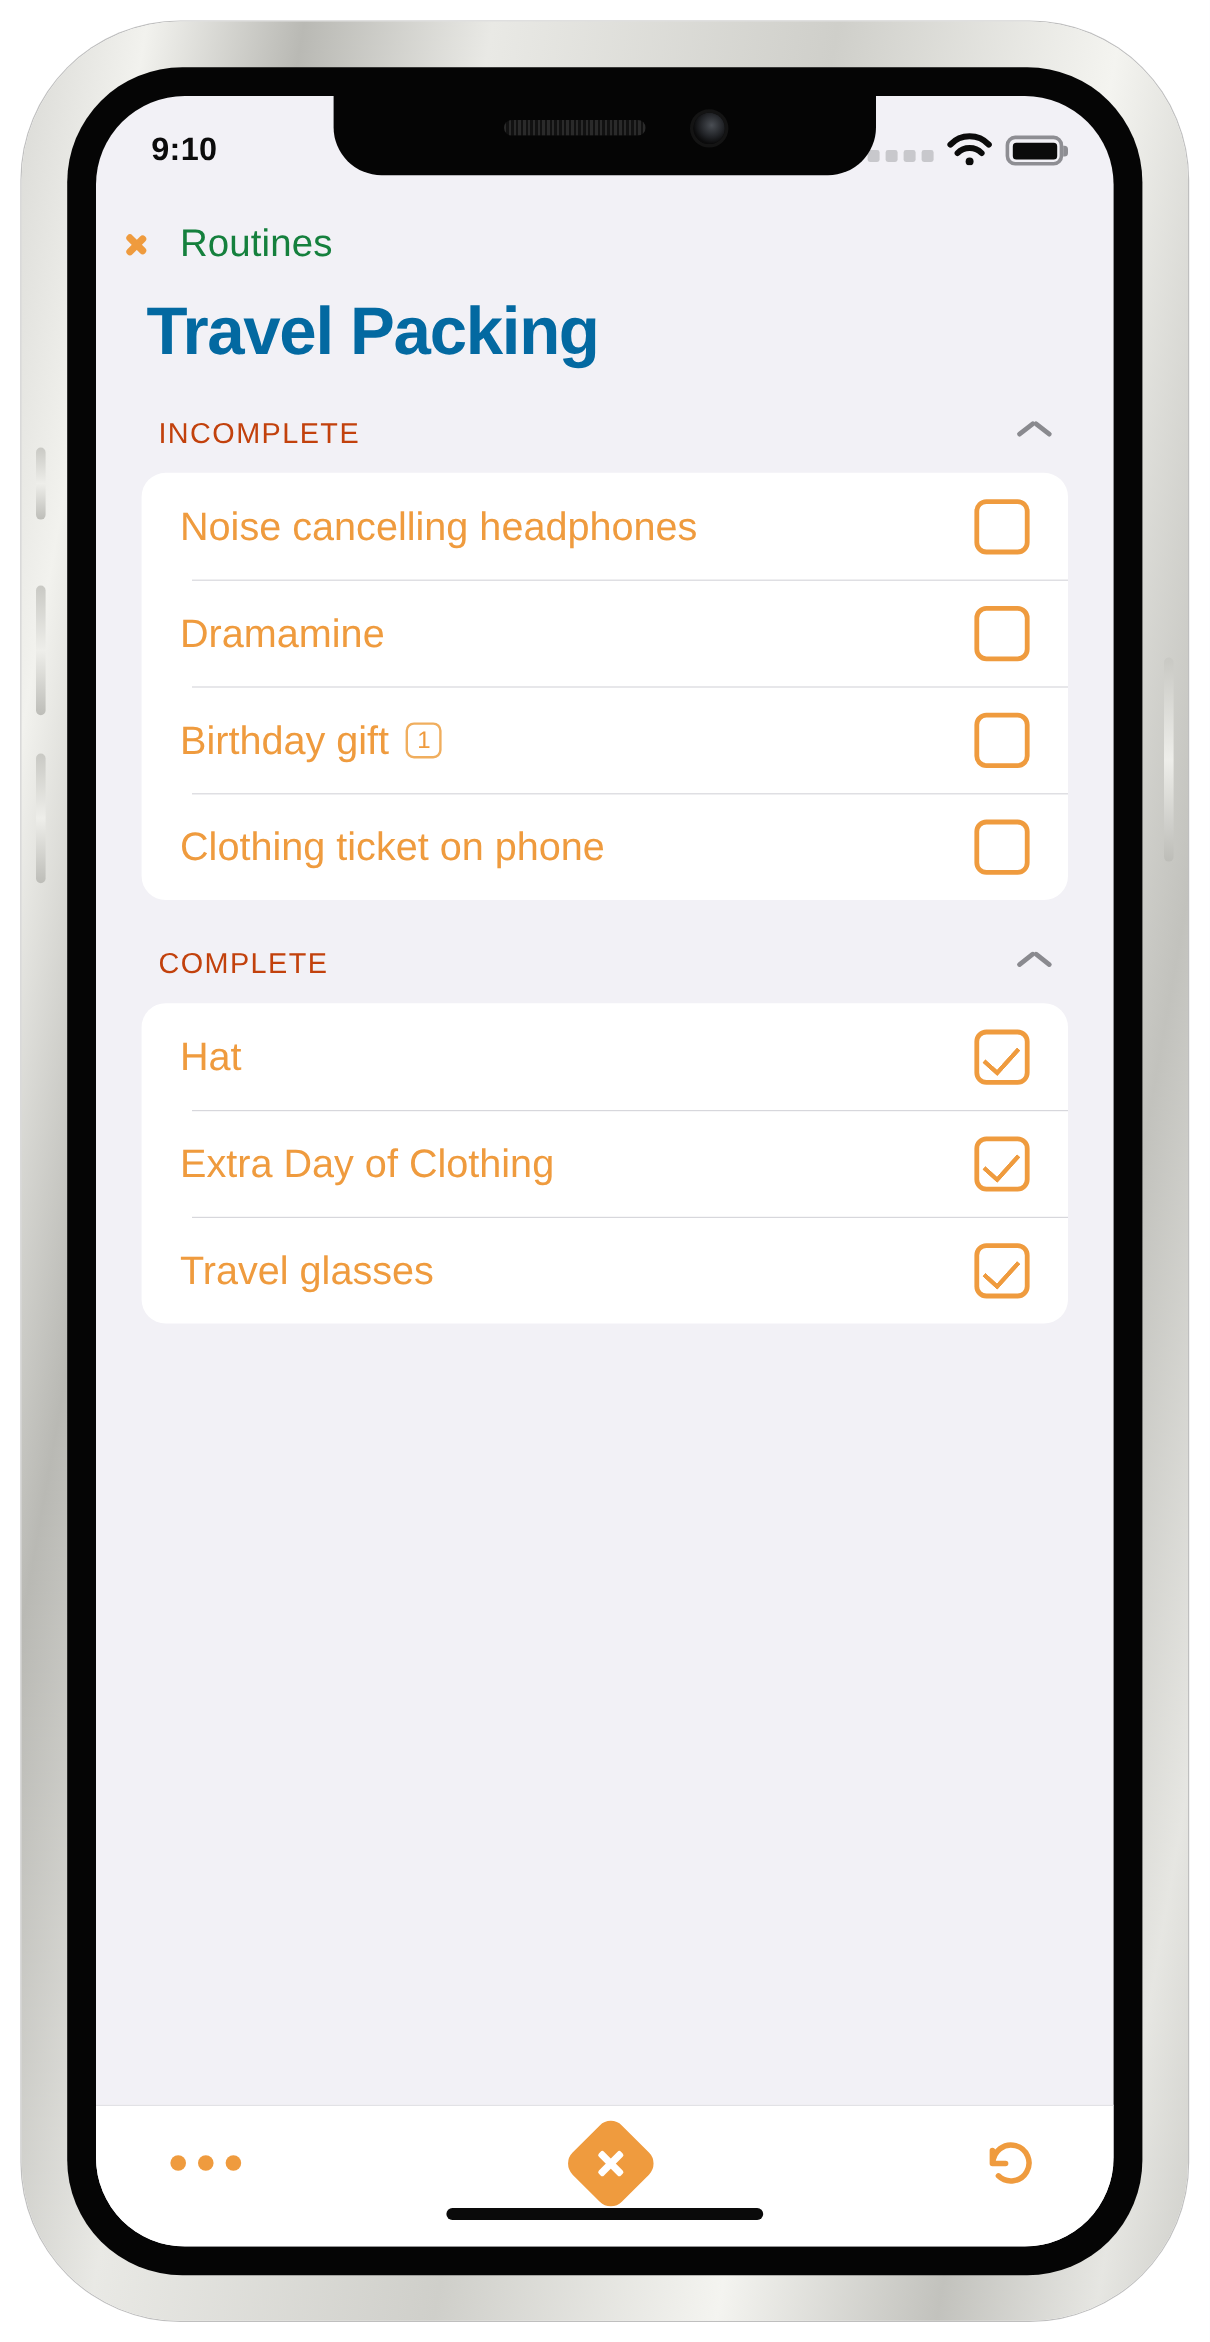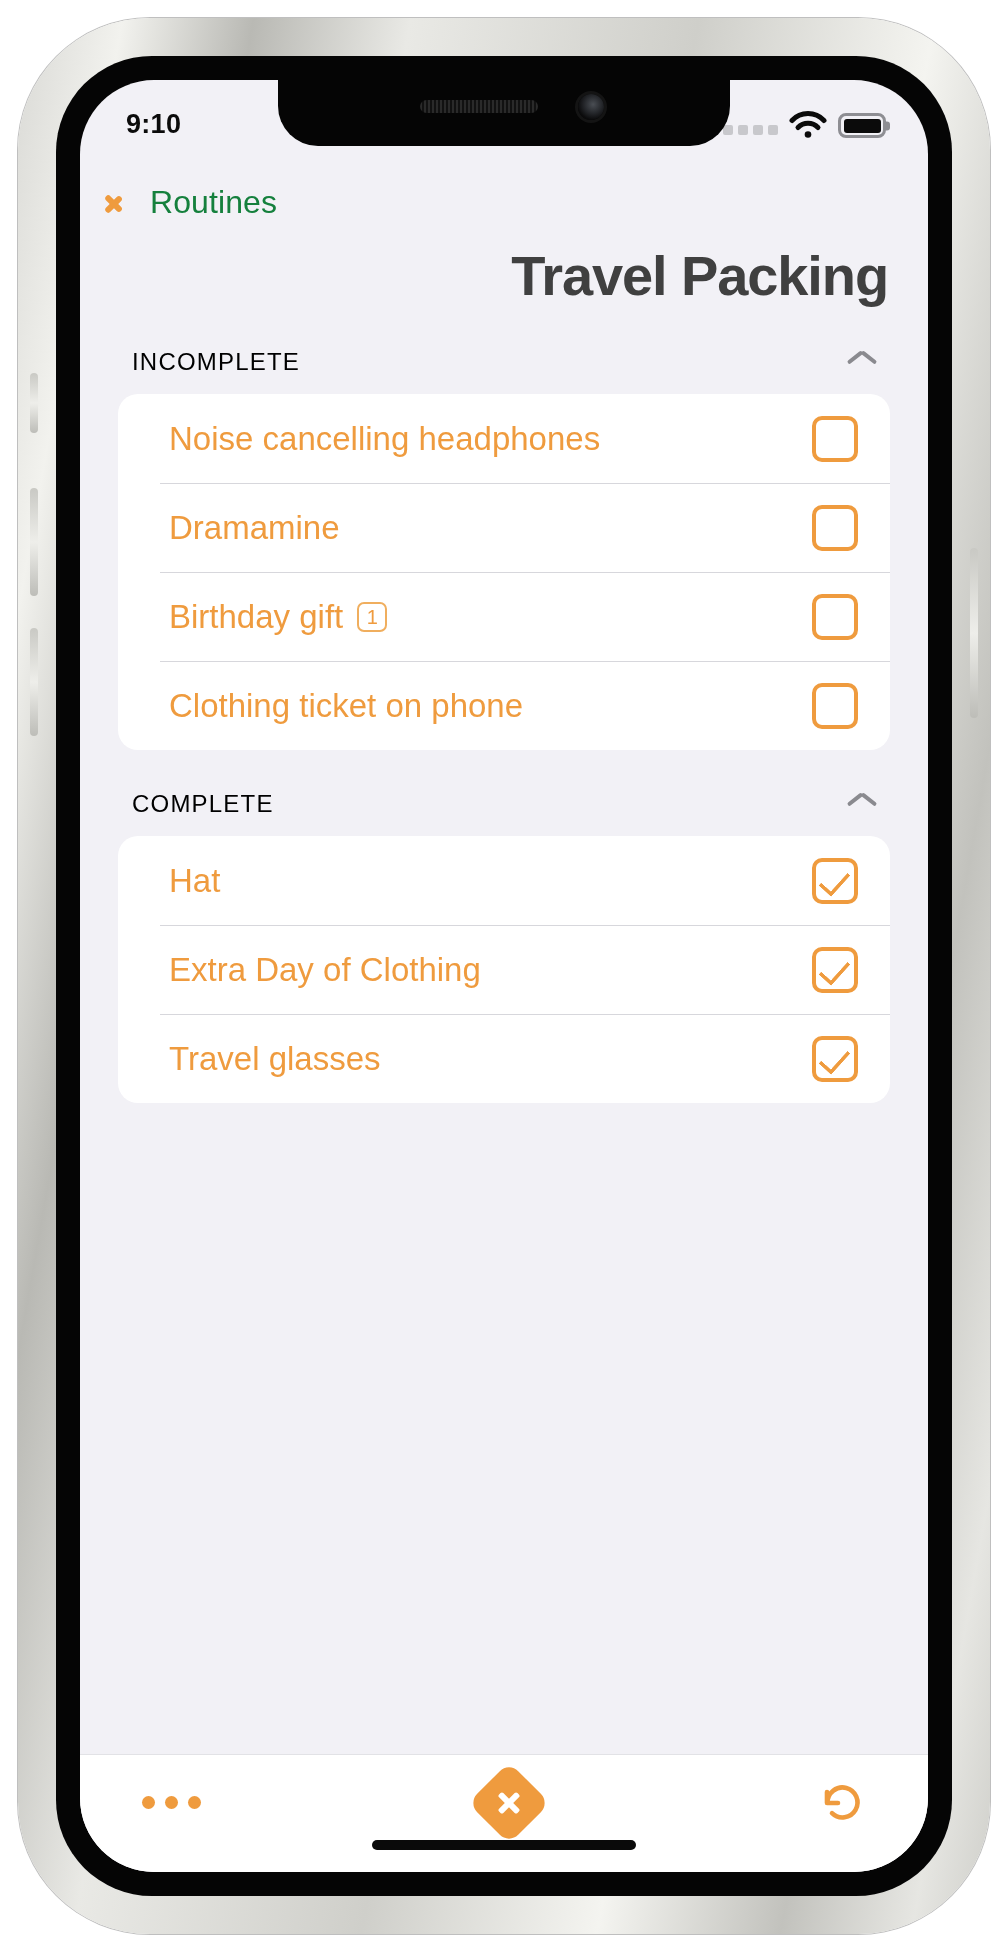--- a/index.html
+++ b/index.html
@@ -24,21 +24,20 @@
     left: 38px; top: 38px; right: 38px; bottom: 38px;
     border-radius: 96px;
     background: #050505;
   }
   #screen {
     position: absolute;
     left: 24px; top: 24px; right: 24px; bottom: 24px;
     border-radius: 74px;
     background: #f2f1f6;
     overflow: hidden;
-    text-align: right;
   }
 
   
   .side-btn { position: absolute; background: linear-gradient(180deg,#c9c9c4,#eeeeea,#bdbdb8); border-radius: 4px; }
   #btn-mute  { left: 12px; top: 355px; width: 8px; height: 60px; }
   #btn-volup { left: 12px; top: 470px; width: 8px; height: 108px; }
   #btn-voldn { left: 12px; top: 610px; width: 8px; height: 108px; }
   #btn-power { right: 12px; top: 530px; width: 8px; height: 170px; }
 
   
@@ -89,43 +88,43 @@
   #back-chevron::before, #back-chevron::after {
     content: ""; position: absolute; left: 3px; width: 21px; height: 6px;
     background: #ef9b3e; border-radius: 3px;
   }
   #back-chevron::before { top: 8px;  transform: rotate(135deg); transform-origin: left center; }
   #back-chevron::after  { top: 22px; transform: rotate(-135deg); transform-origin: left center; }
   #back-label { font-size: 32px; letter-spacing: .1px; }
 
   #page-title {
     padding: 22px 40px 0 42px; font-size: 56px; font-weight: 700;
-    color: #404040; letter-spacing: -1.1px;
+    color: #0369a1; letter-spacing: -1.1px;
   }
 
   .section { margin-top: 34px; }
   .section-header {
     display: flex; align-items: center; justify-content: space-between;
     padding: 0 52px 0 52px; height: 40px; cursor: pointer;
   }
-  .section-title { font-size: 24px; color: #000000; letter-spacing: 1.2px; }
+  .section-title { font-size: 24px; color: #c2410c; letter-spacing: 1.2px; }
   .chev-up { width: 28px; height: 16px; position: relative; flex: none; }
   .chev-up::before, .chev-up::after {
     content: ""; position: absolute; top: 7px; width: 18px; height: 4px;
     background: #8a8a8f; border-radius: 2px;
   }
   .chev-up::before { left: 0;  transform: rotate(-38deg); transform-origin: left center; }
   .chev-up::after  { right: 0; transform: rotate(38deg);  transform-origin: right center; }
 
   .card {
     margin: 12px 38px 0 38px; background: #ffffff; border-radius: 20px; overflow: hidden;
   }
   .row {
     display: flex; align-items: center; justify-content: space-between;
-    height: 89px; padding: 0 32px 0 51px; position: relative; cursor: pointer;
+    height: 89px; padding: 0 32px 0 32px; position: relative; cursor: pointer;
   }
   .row + .row::before {
     content: ""; position: absolute; top: 0; left: 42px; right: 0; height: 1px; background: #d7d7dc;
   }
   .row-label-wrap { display: flex; align-items: center; gap: 14px; }
   .row-label { font-size: 33px; color: #ef9b3e; letter-spacing: 0; }
   .badge {
     display: inline-flex; align-items: center; justify-content: center;
     min-width: 30px; height: 30px; padding: 0 6px; border: 2.5px solid #f0ae5e;
     border-radius: 7px; font-size: 20px; color: #ef9b3e; line-height: 1;

